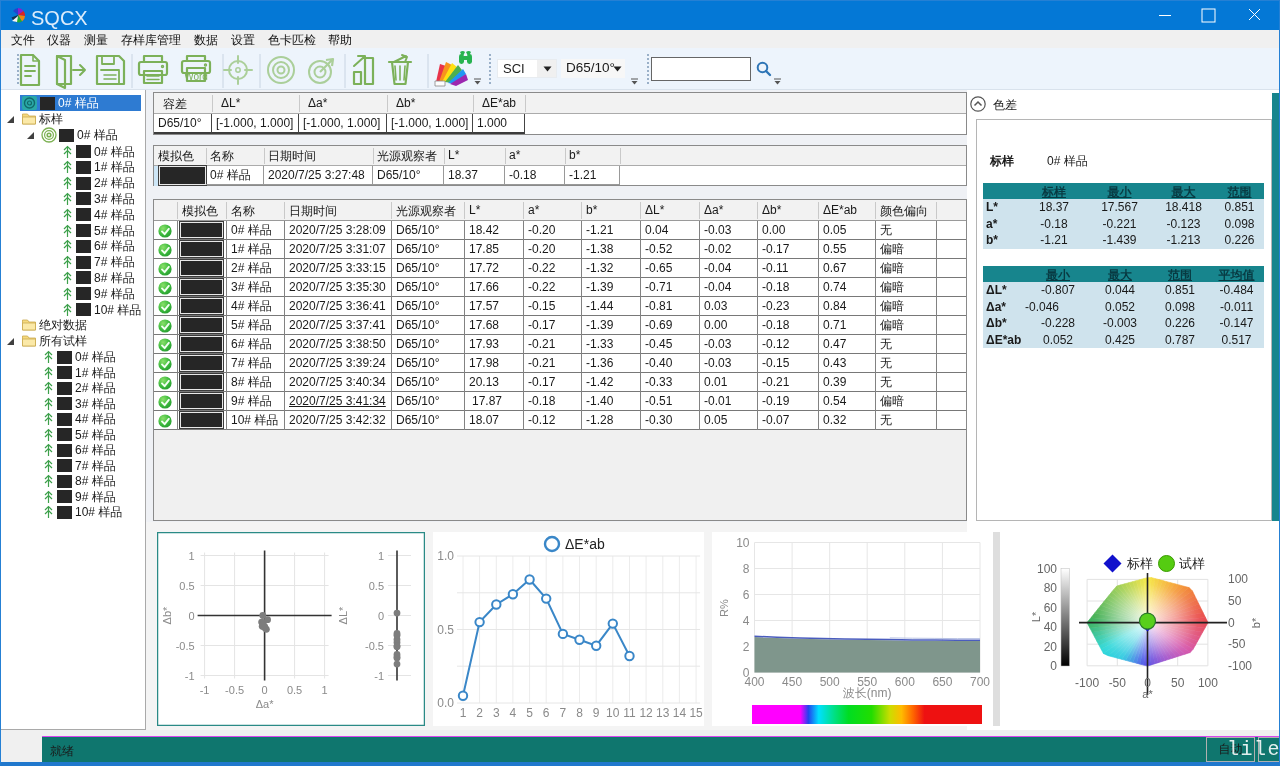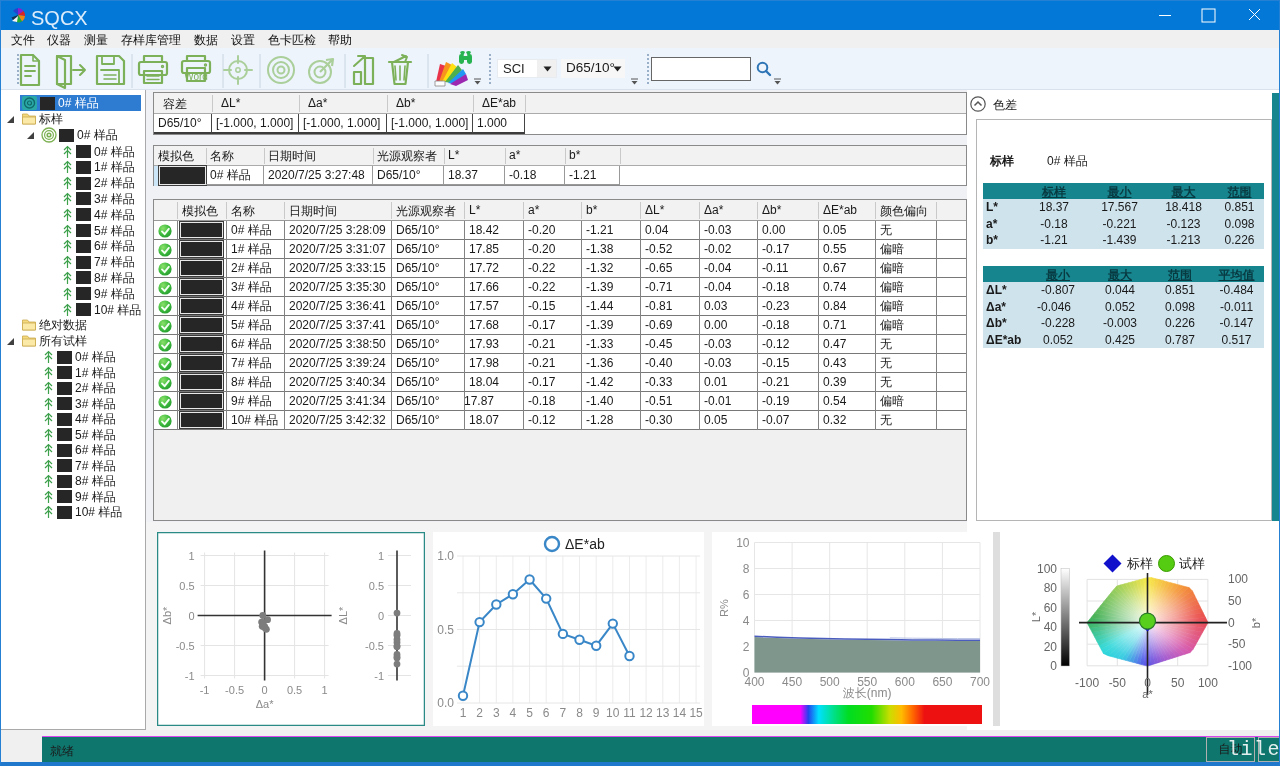--- a/index.html
+++ b/index.html
@@ -843,21 +843,21 @@
         <path d="M4 7.4 l2.6 2.8 l4.2 -5.4" fill="none" stroke="#f2fff2" stroke-width="1.9" stroke-linecap="round" stroke-linejoin="round"></path>
       </svg>
       <div class="abs" style="left:26px;top:1px;width:43px;height:16px;background:#262626;border:1px solid #e8e8e8;box-shadow:0 0 0 1px #3c3c3c;"></div>
       <div class="abs" style="left:23px;top:0;width:1px;height:19px;background:#828282;"></div>
       <span class="abs" style="left:77px;top:1px;line-height:17px;">8# 样品</span>
       <div class="abs" style="left:72px;top:0;width:1px;height:19px;background:#828282;"></div>
       <span class="abs" style="left:135px;top:1px;line-height:17px;">2020/7/25 3:40:34</span>
       <div class="abs" style="left:130px;top:0;width:1px;height:19px;background:#828282;"></div>
       <span class="abs" style="left:242px;top:1px;line-height:17px;">D65/10°</span>
       <div class="abs" style="left:237px;top:0;width:1px;height:19px;background:#828282;"></div>
-      <span class="abs" style="left:315px;top:1px;line-height:17px;">18.04</span>
+      <span class="abs" style="left:315px;top:1px;line-height:17px;">20.13</span>
       <div class="abs" style="left:310px;top:0;width:1px;height:19px;background:#828282;"></div>
       <span class="abs" style="left:374px;top:1px;line-height:17px;">-0.17</span>
       <div class="abs" style="left:369px;top:0;width:1px;height:19px;background:#828282;"></div>
       <span class="abs" style="left:432px;top:1px;line-height:17px;">-1.42</span>
       <div class="abs" style="left:427px;top:0;width:1px;height:19px;background:#828282;"></div>
       <span class="abs" style="left:491px;top:1px;line-height:17px;">-0.33</span>
       <div class="abs" style="left:486px;top:0;width:1px;height:19px;background:#828282;"></div>
       <span class="abs" style="left:550px;top:1px;line-height:17px;">0.01</span>
       <div class="abs" style="left:545px;top:0;width:1px;height:19px;background:#828282;"></div>
       <span class="abs" style="left:608px;top:1px;line-height:17px;">-0.21</span>
@@ -877,25 +877,25 @@
             <stop offset="1" stop-color="#1d8f2a"></stop>
           </radialGradient>
         </defs>
         <circle cx="7" cy="7" r="6.6" fill="url(#gb)"></circle>
         <path d="M4 7.4 l2.6 2.8 l4.2 -5.4" fill="none" stroke="#f2fff2" stroke-width="1.9" stroke-linecap="round" stroke-linejoin="round"></path>
       </svg>
       <div class="abs" style="left:26px;top:1px;width:43px;height:16px;background:#262626;border:1px solid #e8e8e8;box-shadow:0 0 0 1px #3c3c3c;"></div>
       <div class="abs" style="left:23px;top:0;width:1px;height:19px;background:#828282;"></div>
       <span class="abs" style="left:77px;top:1px;line-height:17px;">9# 样品</span>
       <div class="abs" style="left:72px;top:0;width:1px;height:19px;background:#828282;"></div>
-      <span class="abs" style="left:135px;top:1px;line-height:17px;">2020/7/25 3:41:34</span>
+      <span class="abs" style="left:135px;top:1px;line-height:17px;text-decoration:underline;">2020/7/25 3:41:34</span>
       <div class="abs" style="left:130px;top:0;width:1px;height:19px;background:#828282;"></div>
       <span class="abs" style="left:242px;top:1px;line-height:17px;">D65/10°</span>
       <div class="abs" style="left:237px;top:0;width:1px;height:19px;background:#828282;"></div>
-      <span class="abs" style="left:310px;top:1px;line-height:17px;">17.87</span>
+      <span class="abs" style="left:318px;top:1px;line-height:17px;">17.87</span>
       <div class="abs" style="left:310px;top:0;width:1px;height:19px;background:#828282;"></div>
       <span class="abs" style="left:374px;top:1px;line-height:17px;">-0.18</span>
       <div class="abs" style="left:369px;top:0;width:1px;height:19px;background:#828282;"></div>
       <span class="abs" style="left:432px;top:1px;line-height:17px;">-1.40</span>
       <div class="abs" style="left:427px;top:0;width:1px;height:19px;background:#828282;"></div>
       <span class="abs" style="left:491px;top:1px;line-height:17px;">-0.51</span>
       <div class="abs" style="left:486px;top:0;width:1px;height:19px;background:#828282;"></div>
       <span class="abs" style="left:550px;top:1px;line-height:17px;">-0.01</span>
       <div class="abs" style="left:545px;top:0;width:1px;height:19px;background:#828282;"></div>
       <span class="abs" style="left:608px;top:1px;line-height:17px;">-0.19</span>
@@ -989,21 +989,21 @@
     <div class="abs" style="left:168px;top:1px;width:58px;text-align:center;color:#083a42;font-weight:bold;text-decoration:underline;">范围</div>
     <div class="abs" style="left:226px;top:1px;width:55px;text-align:center;color:#083a42;font-weight:bold;text-decoration:underline;">平均值</div>
     <div class="abs" style="left:0;top:16px;width:281px;height:16.6px;background:#cfe3ed;"></div>
     <div class="abs" style="left:3px;top:17px;width:44px;font-weight:bold;">ΔL*</div>
     <div class="abs" style="left:44px;top:17px;width:62px;text-align:center;">-0.807</div>
     <div class="abs" style="left:106px;top:17px;width:62px;text-align:center;">0.044</div>
     <div class="abs" style="left:168px;top:17px;width:58px;text-align:center;">0.851</div>
     <div class="abs" style="left:226px;top:17px;width:55px;text-align:center;">-0.484</div>
     <div class="abs" style="left:0;top:32.6px;width:281px;height:16.6px;background:#cfe3ed;"></div>
     <div class="abs" style="left:3px;top:33.6px;width:44px;font-weight:bold;">Δa*</div>
-    <div class="abs" style="left:40px;top:33.6px;width:62px;text-align:center;">-0.046</div>
+    <div class="abs" style="left:28px;top:33.6px;width:62px;text-align:center;">-0.046</div>
     <div class="abs" style="left:106px;top:33.6px;width:62px;text-align:center;">0.052</div>
     <div class="abs" style="left:168px;top:33.6px;width:58px;text-align:center;">0.098</div>
     <div class="abs" style="left:226px;top:33.6px;width:55px;text-align:center;">-0.011</div>
     <div class="abs" style="left:0;top:49.2px;width:281px;height:16.6px;background:#cfe3ed;"></div>
     <div class="abs" style="left:3px;top:50.2px;width:44px;font-weight:bold;">Δb*</div>
     <div class="abs" style="left:44px;top:50.2px;width:62px;text-align:center;">-0.228</div>
     <div class="abs" style="left:106px;top:50.2px;width:62px;text-align:center;">-0.003</div>
     <div class="abs" style="left:168px;top:50.2px;width:58px;text-align:center;">0.226</div>
     <div class="abs" style="left:226px;top:50.2px;width:55px;text-align:center;">-0.147</div>
     <div class="abs" style="left:0;top:65.80000000000001px;width:281px;height:16.6px;background:#cfe3ed;"></div>

